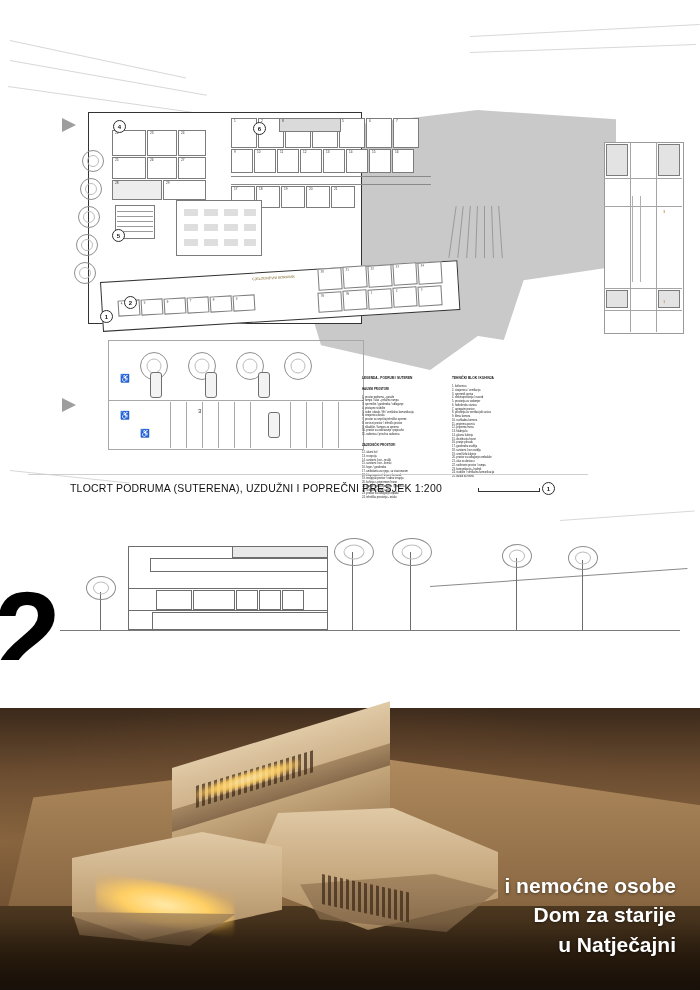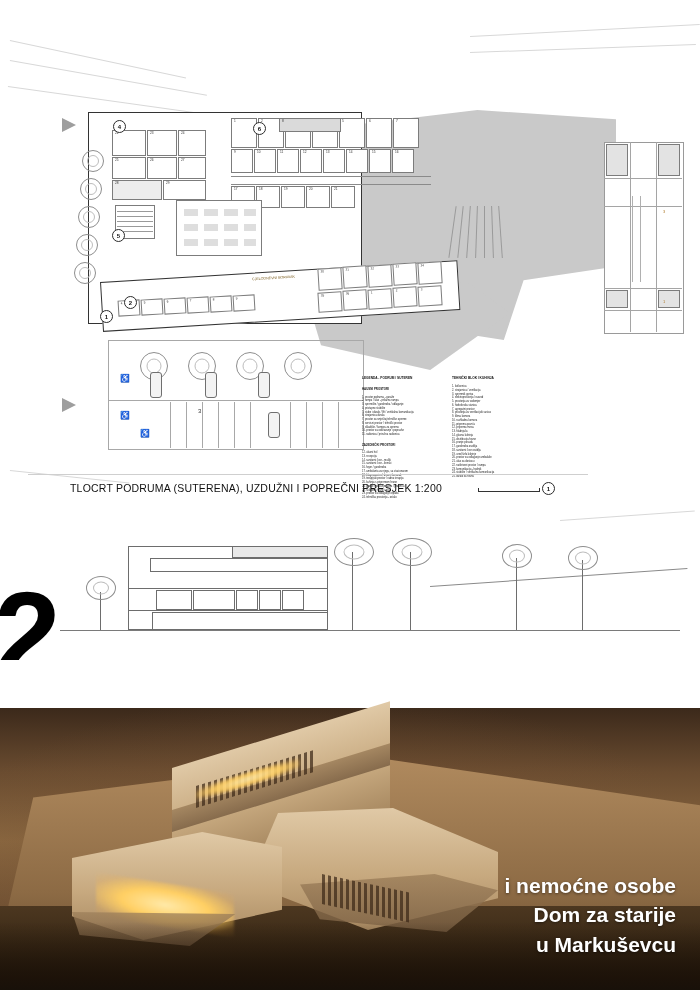--- a/index.html
+++ b/index.html
@@ -627,15 +627,15 @@
   <div class="mass" style="left:72px; top:172px; width:210px; height:108px; clip-path: polygon(0% 24%, 62% 0%, 100% 14%, 100% 72%, 34% 100%, 0% 78%);"></div>
   <div class="glow" style="left:96px; top:212px; width:138px; height:44px; transform: skewY(9deg); transform-origin:left top;"></div>
   <div class="mass-dark" style="left:72px; top:252px; width:190px; height:34px; clip-path: polygon(0% 0%, 86% 6%, 62% 100%, 4% 68%); opacity:0.75;"></div>
 
   <div class="board" style="left:-10px; top:262px; width:720px; height:80px; background:linear-gradient(180deg, rgba(35,22,12,0.0) 0%, rgba(26,16,8,0.85) 70%, #14100a 100%);"></div>
 
 
   <div class="title-block">
     <div>i nemoćne osobe</div>
     <div>Dom za starije</div>
-    <div>u Markuševcu</div>
+    <div>u Natječajni</div>
   </div>
 </div>
 
 </body></html>

